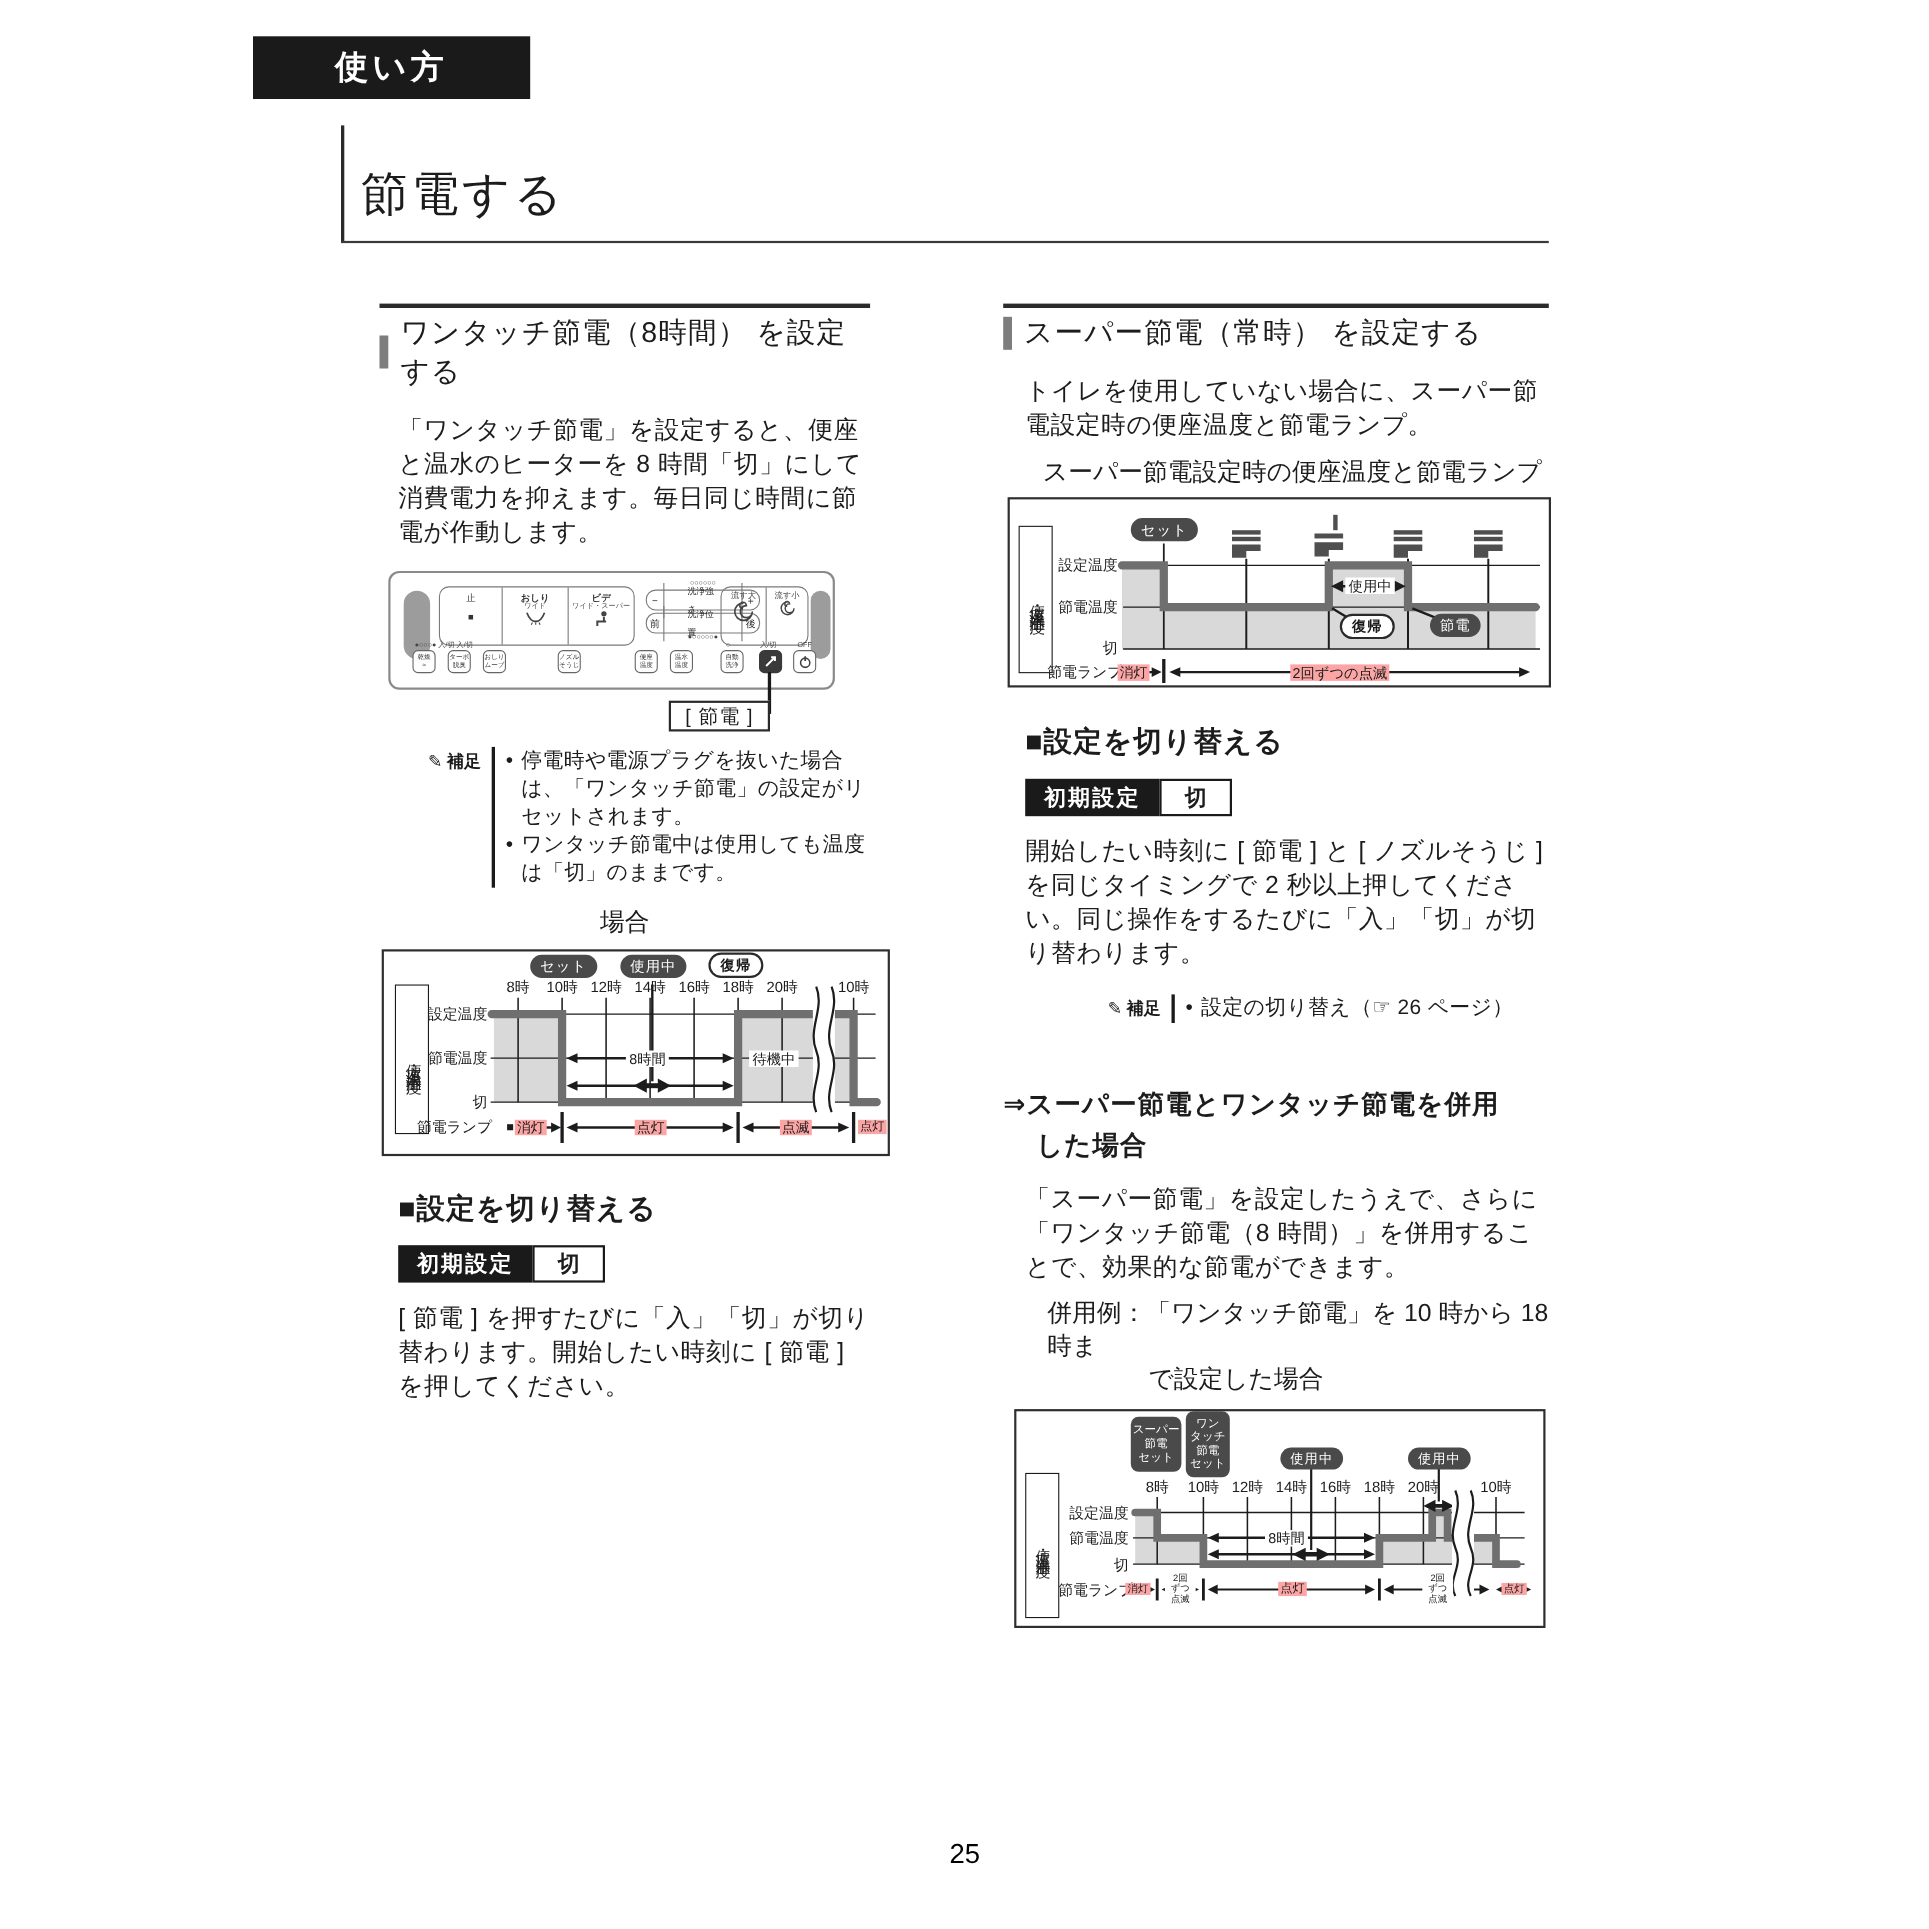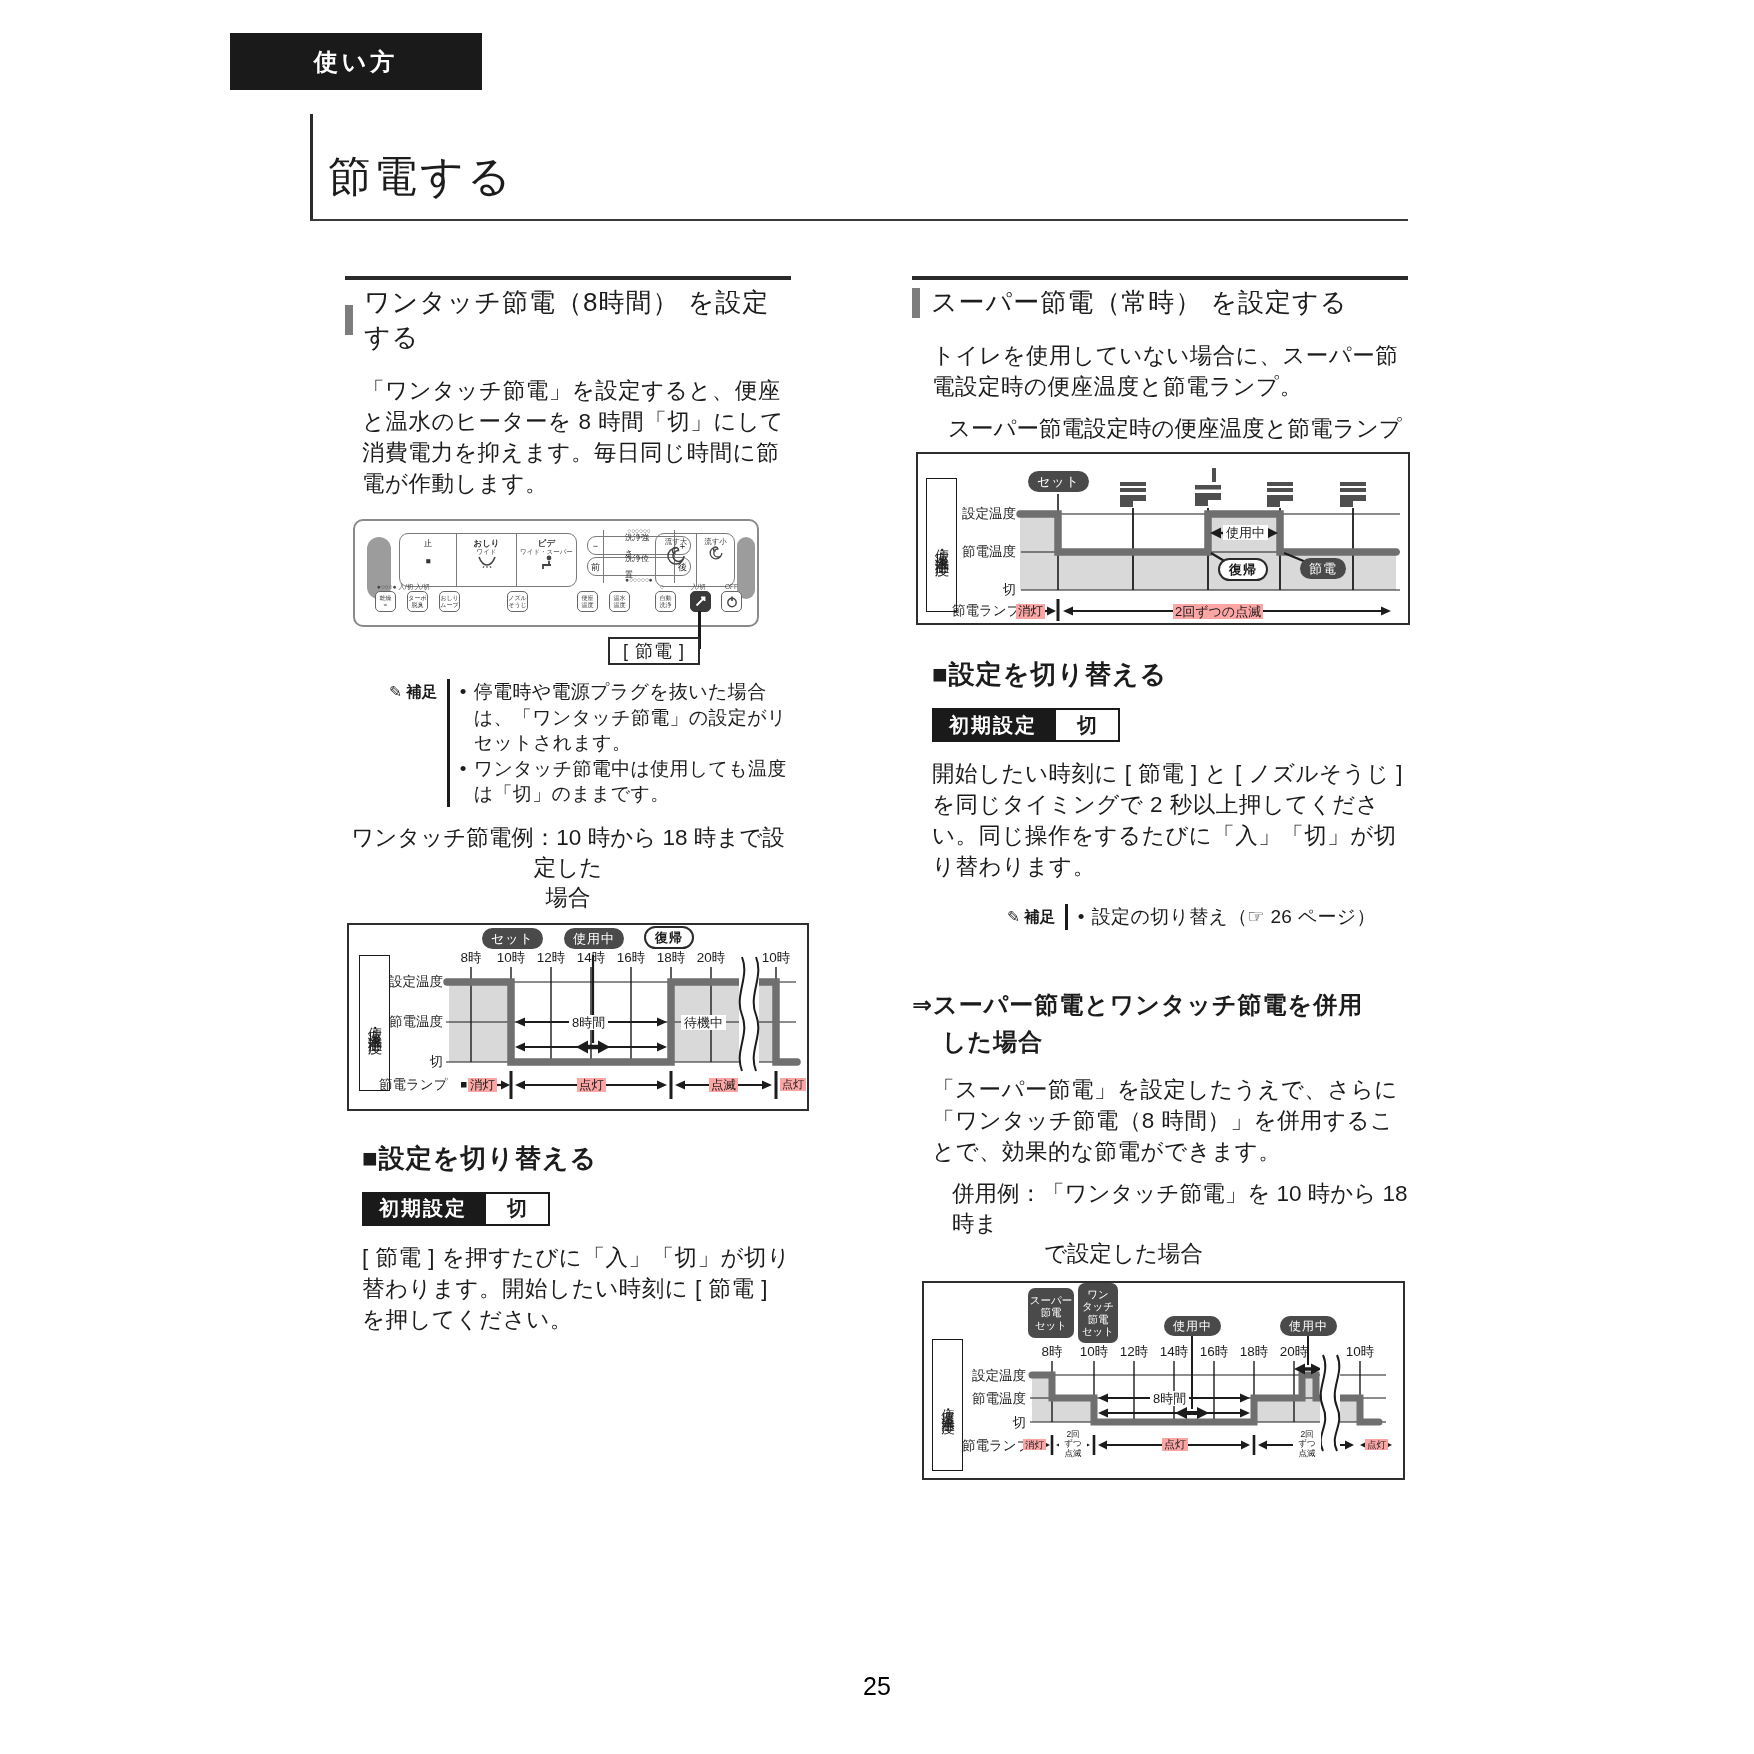--- a/index.html
+++ b/index.html
@@ -5,21 +5,21 @@
   * { margin:0; padding:0; box-sizing:border-box; }
   html,body { background:#ffffff; }
   .page {
     position:relative; width:1754px; height:1754px; background:#fff;
     font-family:"Liberation Sans","DejaVu Sans",sans-serif; color:#1c1c1c;
     overflow:hidden;
   }
   
   .tag-badge { position:absolute; left:230px; top:33px; width:252px; height:57px;
     background:#1a1a1a; color:#fff; display:flex; align-items:center; justify-content:center;
-    font-size:24px; font-weight:bold; letter-spacing:4px; }
+    font-size:30px; font-weight:bold; letter-spacing:4px; }
   .title-vbar { position:absolute; left:310px; top:114px; width:3px; height:106px; background:#2a2a2a; }
   .page-title { position:absolute; left:328px; top:148px; font-size:43px; font-weight:500; letter-spacing:3px; }
   .title-rule { position:absolute; left:310px; top:219px; width:1098px; height:2px; background:#3a3a3a; }
 
   .col { position:absolute; top:276px; }
   .col-l { left:345px; width:446px; }
   .col-r { left:912px; width:496px; }
 
   .sec-head { border-top:4px solid #2b2b2b; padding:5px 0 4px 0; display:flex; align-items:center; }
   .sec-head .bar { width:8px; height:30px; background:#7d7d7d; margin-right:11px; flex:0 0 auto; }
@@ -221,21 +221,20 @@
         <span>補足</span>
       </div>
       <div class="note-div"></div>
       <ul class="notes" style="width:330px;">
         <li>停電時や電源プラグを抜いた場合は、「ワンタッチ節電」の設定がリセットされます。</li>
         <li>ワンタッチ節電中は使用しても温度は「切」のままです。</li>
       </ul>
     </div>
 
     <div class="caption" style="margin-top:16px; text-align:center;">
-      <div>ワンタッチ節電例：10 時から 18 時まで設定した</div>
       <div>場合</div>
     </div>
 
     <div class="chart" style="width:462px; height:188px; margin:10px 0 0 2px;">
       <svg width="458" height="184" viewBox="0 0 458 184">
         <g fill="#d9d9d9">
           <rect x="100" y="57" width="62" height="80"></rect>
           <rect x="322" y="57" width="76" height="80"></rect>
           <rect x="409" y="57" width="18" height="80"></rect>
         </g>

